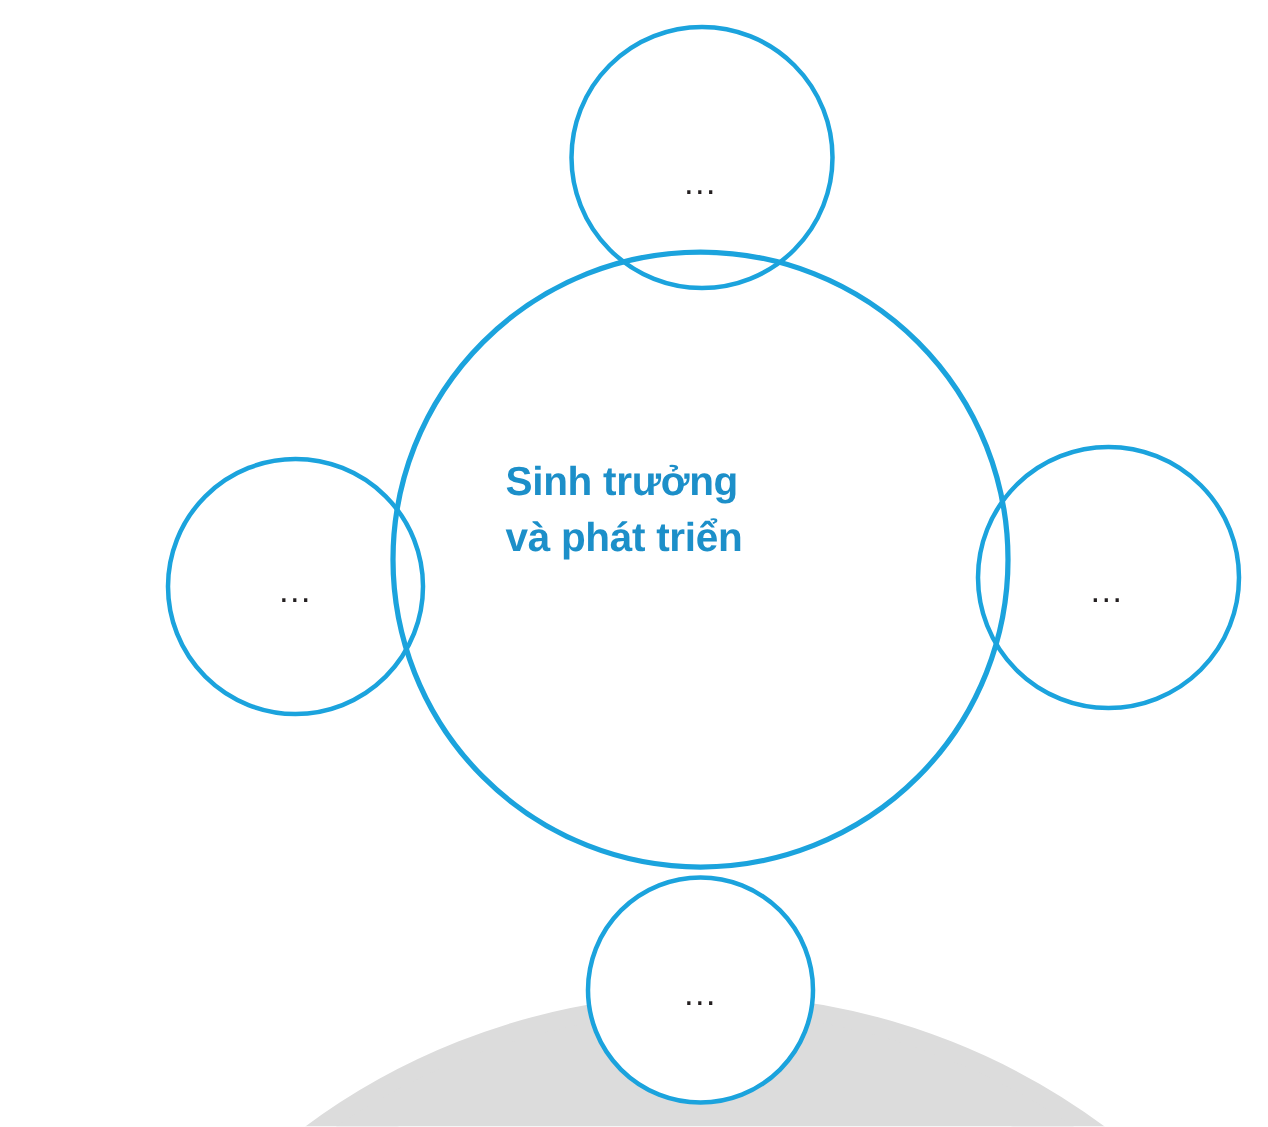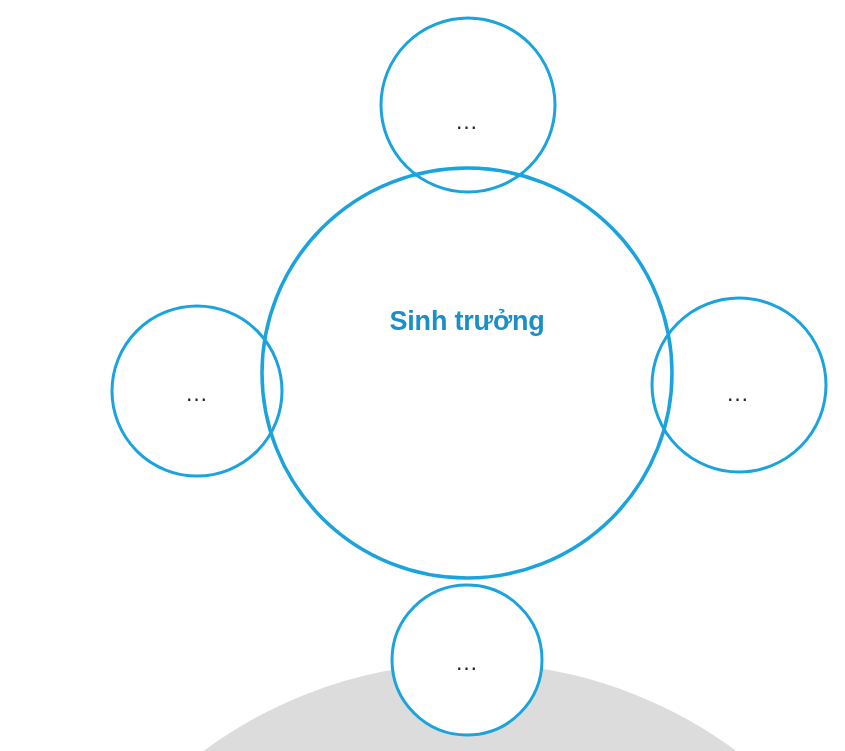--- a/index.html
+++ b/index.html
@@ -30,21 +30,20 @@
   }
   #diagram {
     z-index: 2;
   }
   .center-label {
     position: absolute;
     z-index: 3;
     left: 337px;
     top: 303px;
     width: 260px;
-    text-align: center;
     font-family: "Liberation Sans", sans-serif;
     font-weight: bold;
     font-size: 27px;
     line-height: 37px;
     letter-spacing: -0.2px;
     color: #1C8FC9;
     user-select: none;
   }
   .center-label .line {
     display: block;
@@ -85,20 +84,21 @@
 
     <circle cx="739" cy="385" r="87" fill="#ffffff" stroke="#1BA3DD" stroke-width="3"></circle>
 
     <circle cx="467" cy="660" r="75" fill="#ffffff" stroke="#1BA3DD" stroke-width="3"></circle>
 
     <circle cx="467" cy="373" r="205" fill="none" stroke="#1BA3DD" stroke-width="3.5"></circle>
   </svg>
 
   <div class="center-label">
     <span class="line">Sinh trưởng</span>
+    <span class="line">và phát triển</span>
   </div>
 
   <div class="node-ellipsis top">…</div>
 
   <div class="node-ellipsis left">…</div>
 
   <div class="node-ellipsis right">…</div>
 
   <div class="node-ellipsis bottom">…</div>
 

